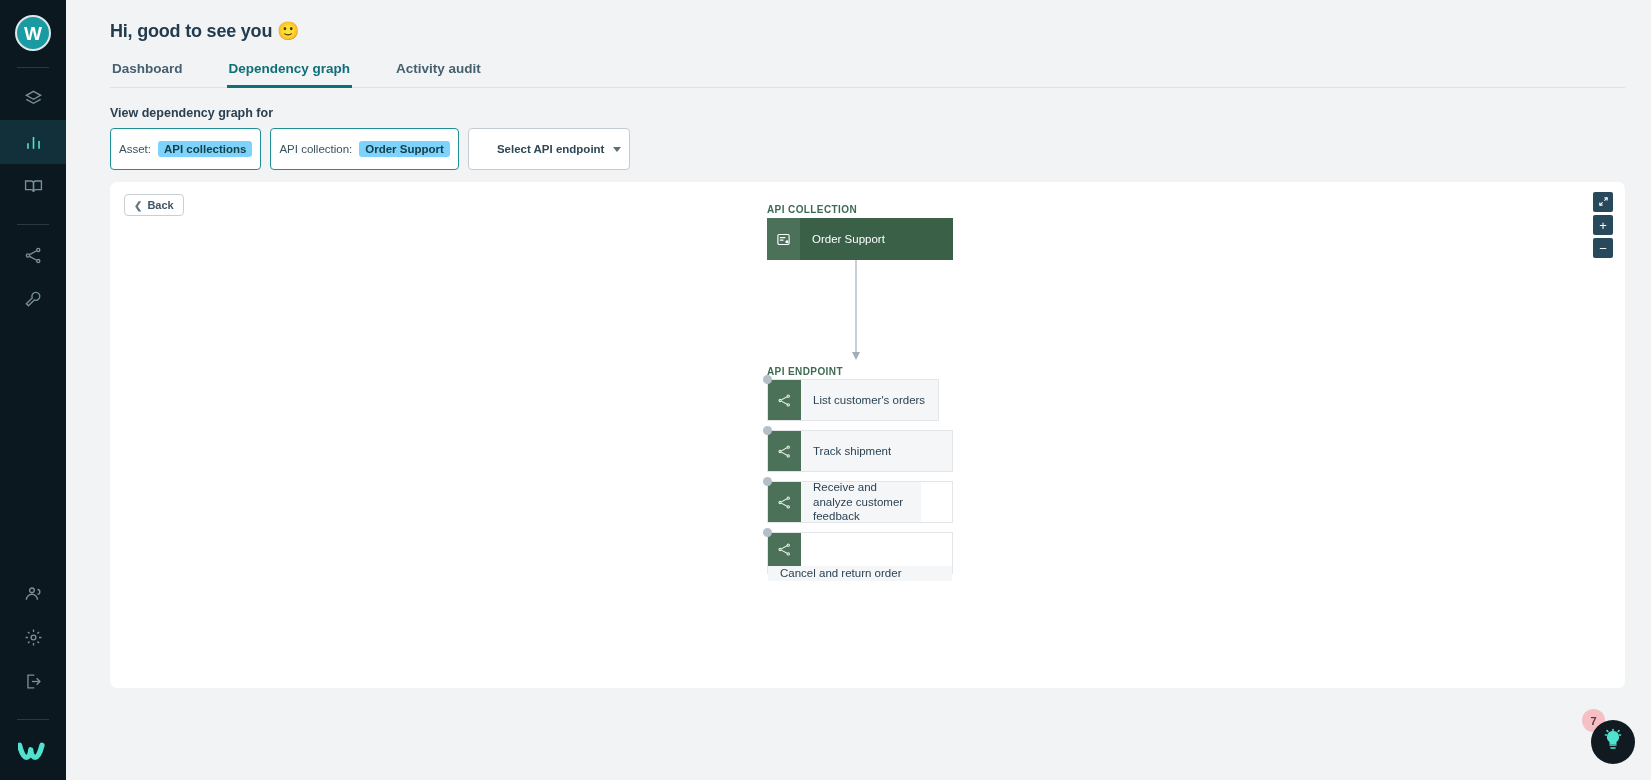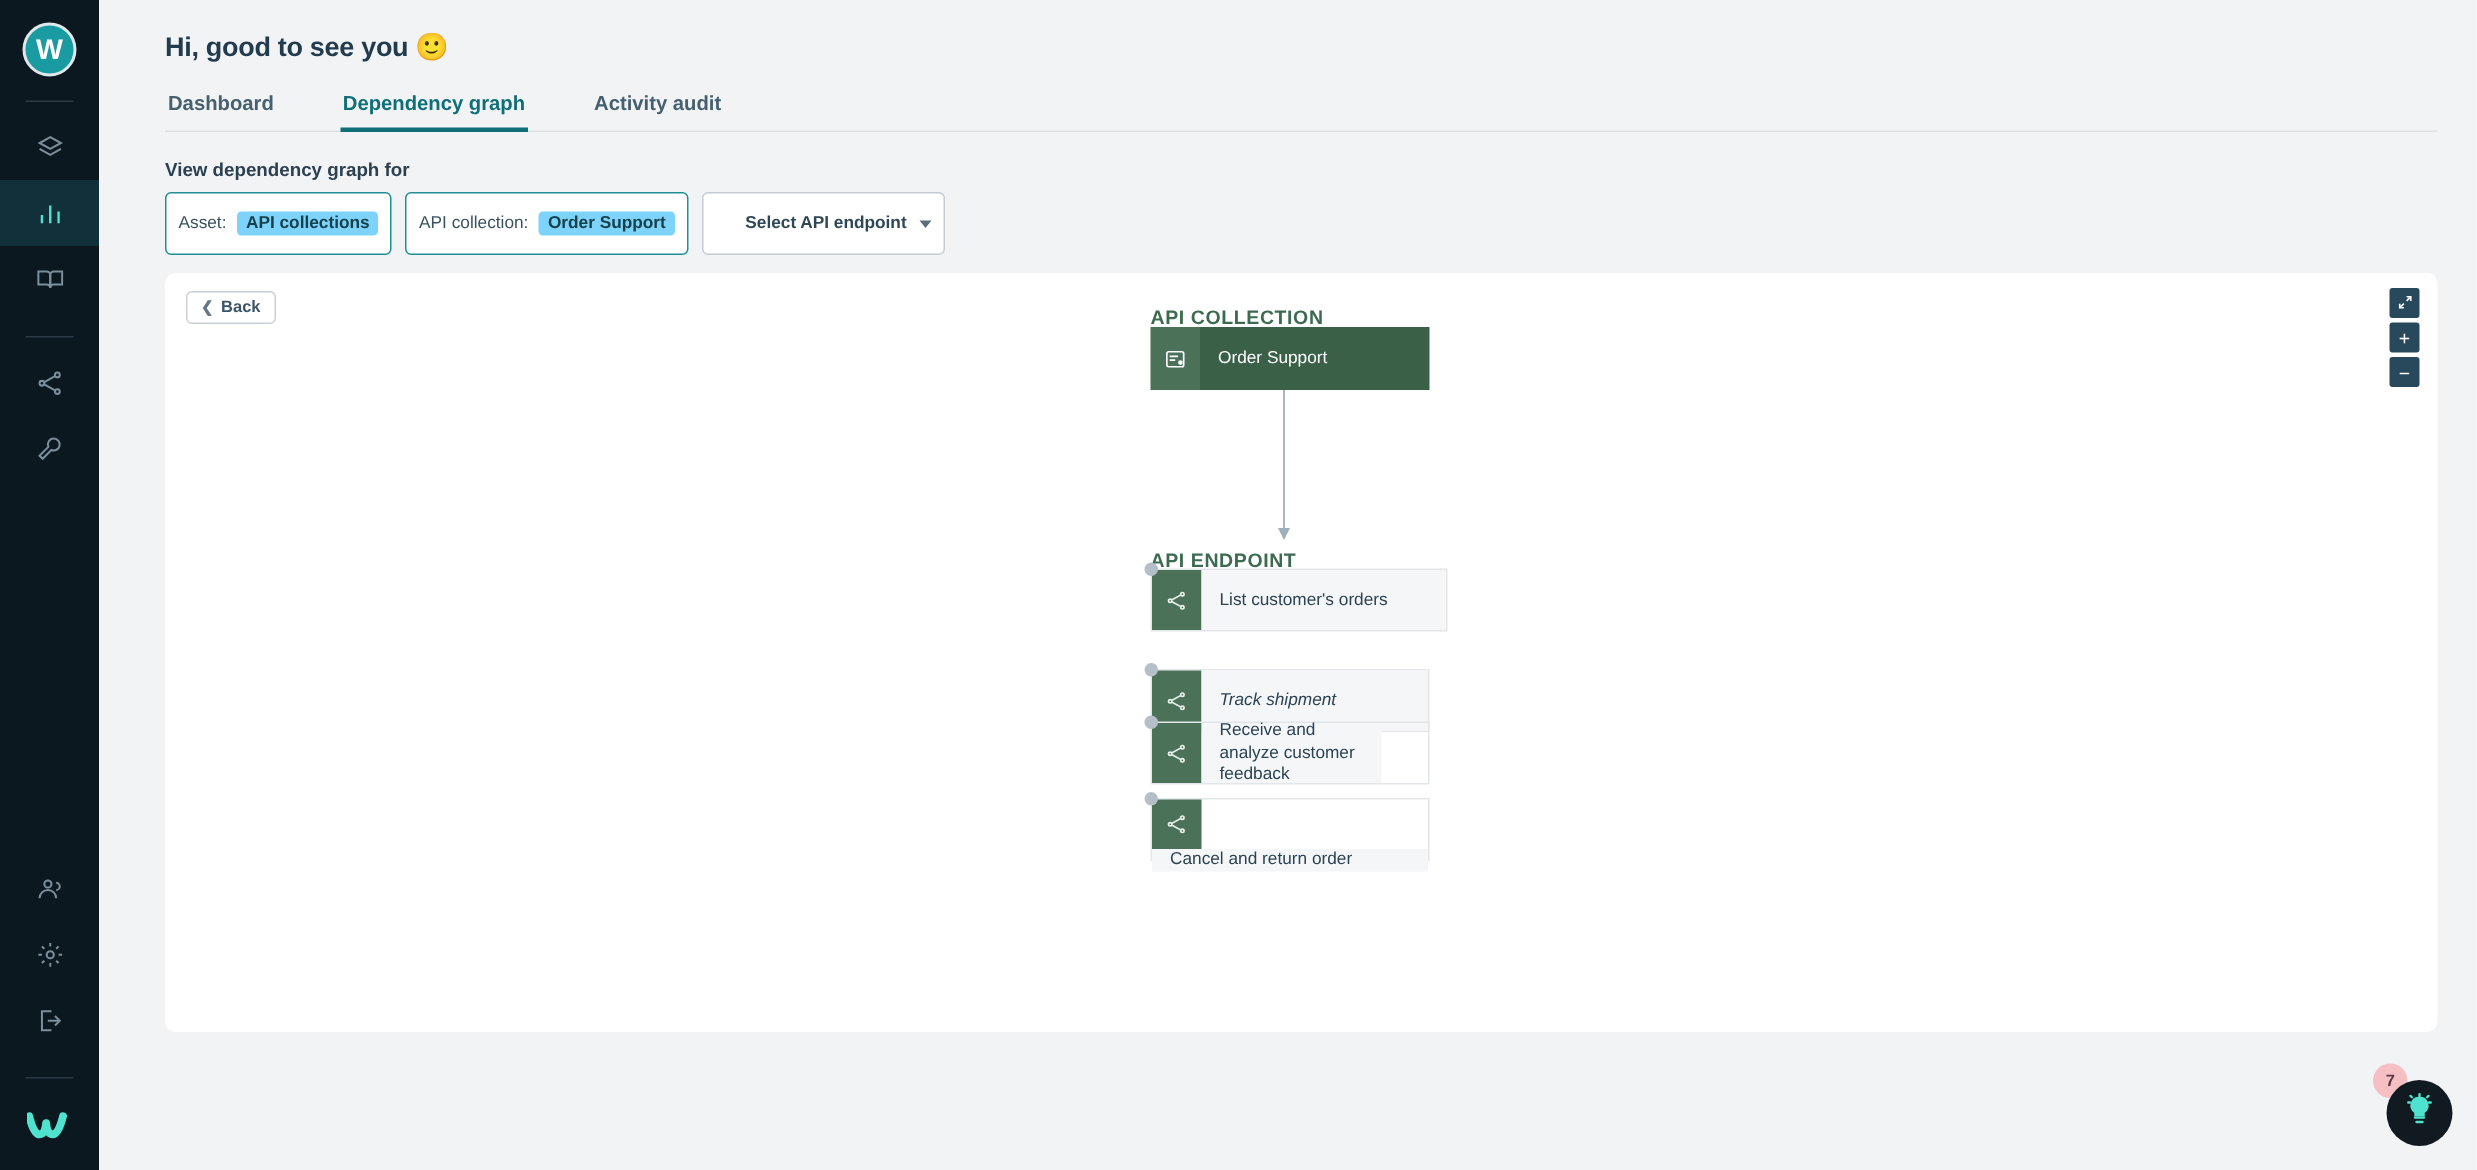--- a/index.html
+++ b/index.html
@@ -98,21 +98,21 @@
   .zbtn {
     width: 20px; height: 20px; background: #27495b; border-radius: 2px;
     display: flex; align-items: center; justify-content: center;
     color: #fff; cursor: pointer; font-size: 13px; line-height: 1;
   }
   .zbtn svg { width: 11px; height: 11px; }
 
   
   .graph { position: absolute; left: 0; top: 0; width: 100%; height: 100%; }
   .grp-label {
-    position: absolute; font-size: 13px; font-weight: bold;
+    position: absolute; font-size: 10px; font-weight: bold;
     color: #3d6b51; letter-spacing: 0.4px;
   }
   .node { position: absolute; display: flex; height: 42px; cursor: pointer; }
   .node .ico {
     width: 33px; flex: 0 0 33px;
     display: flex; align-items: center; justify-content: center;
   }
   .node .ico svg { width: 15px; height: 15px; }
   .node .body {
     flex: 1; display: flex; align-items: center;
@@ -309,35 +309,35 @@
           <div class="body">Order Support</div>
         </div>
 
         <svg style="position:absolute; left:645px; top:78px; width:220px; height:105px;">
           <line x1="101" y1="0" x2="101" y2="92" stroke="#9fb0bb" stroke-width="1.2"></line>
           <polygon points="97,92 105,92 101,100" fill="#9fb0bb"></polygon>
         </svg>
 
         <div class="grp-label" style="left:657px; top:184px;">API ENDPOINT</div>
 
-        <div class="node endpoint" style="left:657px; top:197px; width:198px;">
+        <div class="node endpoint" style="left:657px; top:197px; width:172px;">
           <div class="handle"></div>
           <div class="ico">
             <svg viewBox="0 0 24 24" fill="none" stroke-width="1.8">
               <circle cx="18" cy="5" r="1.8"></circle>
                 <circle cx="18" cy="19" r="1.8"></circle>
                 <circle cx="5" cy="12" r="1.8"></circle>
               <line x1="7" y1="11" x2="16" y2="6"></line>
                 <line x1="7" y1="13" x2="16" y2="18"></line>
             </svg>
           </div>
           <div class="body">List customer's orders</div>
         </div>
 
-        <div class="node endpoint" style="left:657px; top:264px; width:186px;font-style:italic;">
+        <div class="node endpoint" style="left:657px; top:248px; width:186px;">
           <div class="handle"></div>
           <div class="ico">
             <svg viewBox="0 0 24 24" fill="none" stroke-width="1.8">
               <circle cx="18" cy="5" r="1.8"></circle>
                 <circle cx="18" cy="19" r="1.8"></circle>
                 <circle cx="5" cy="12" r="1.8"></circle>
               <line x1="7" y1="11" x2="16" y2="6"></line>
                 <line x1="7" y1="13" x2="16" y2="18"></line>
             </svg>
           </div>

